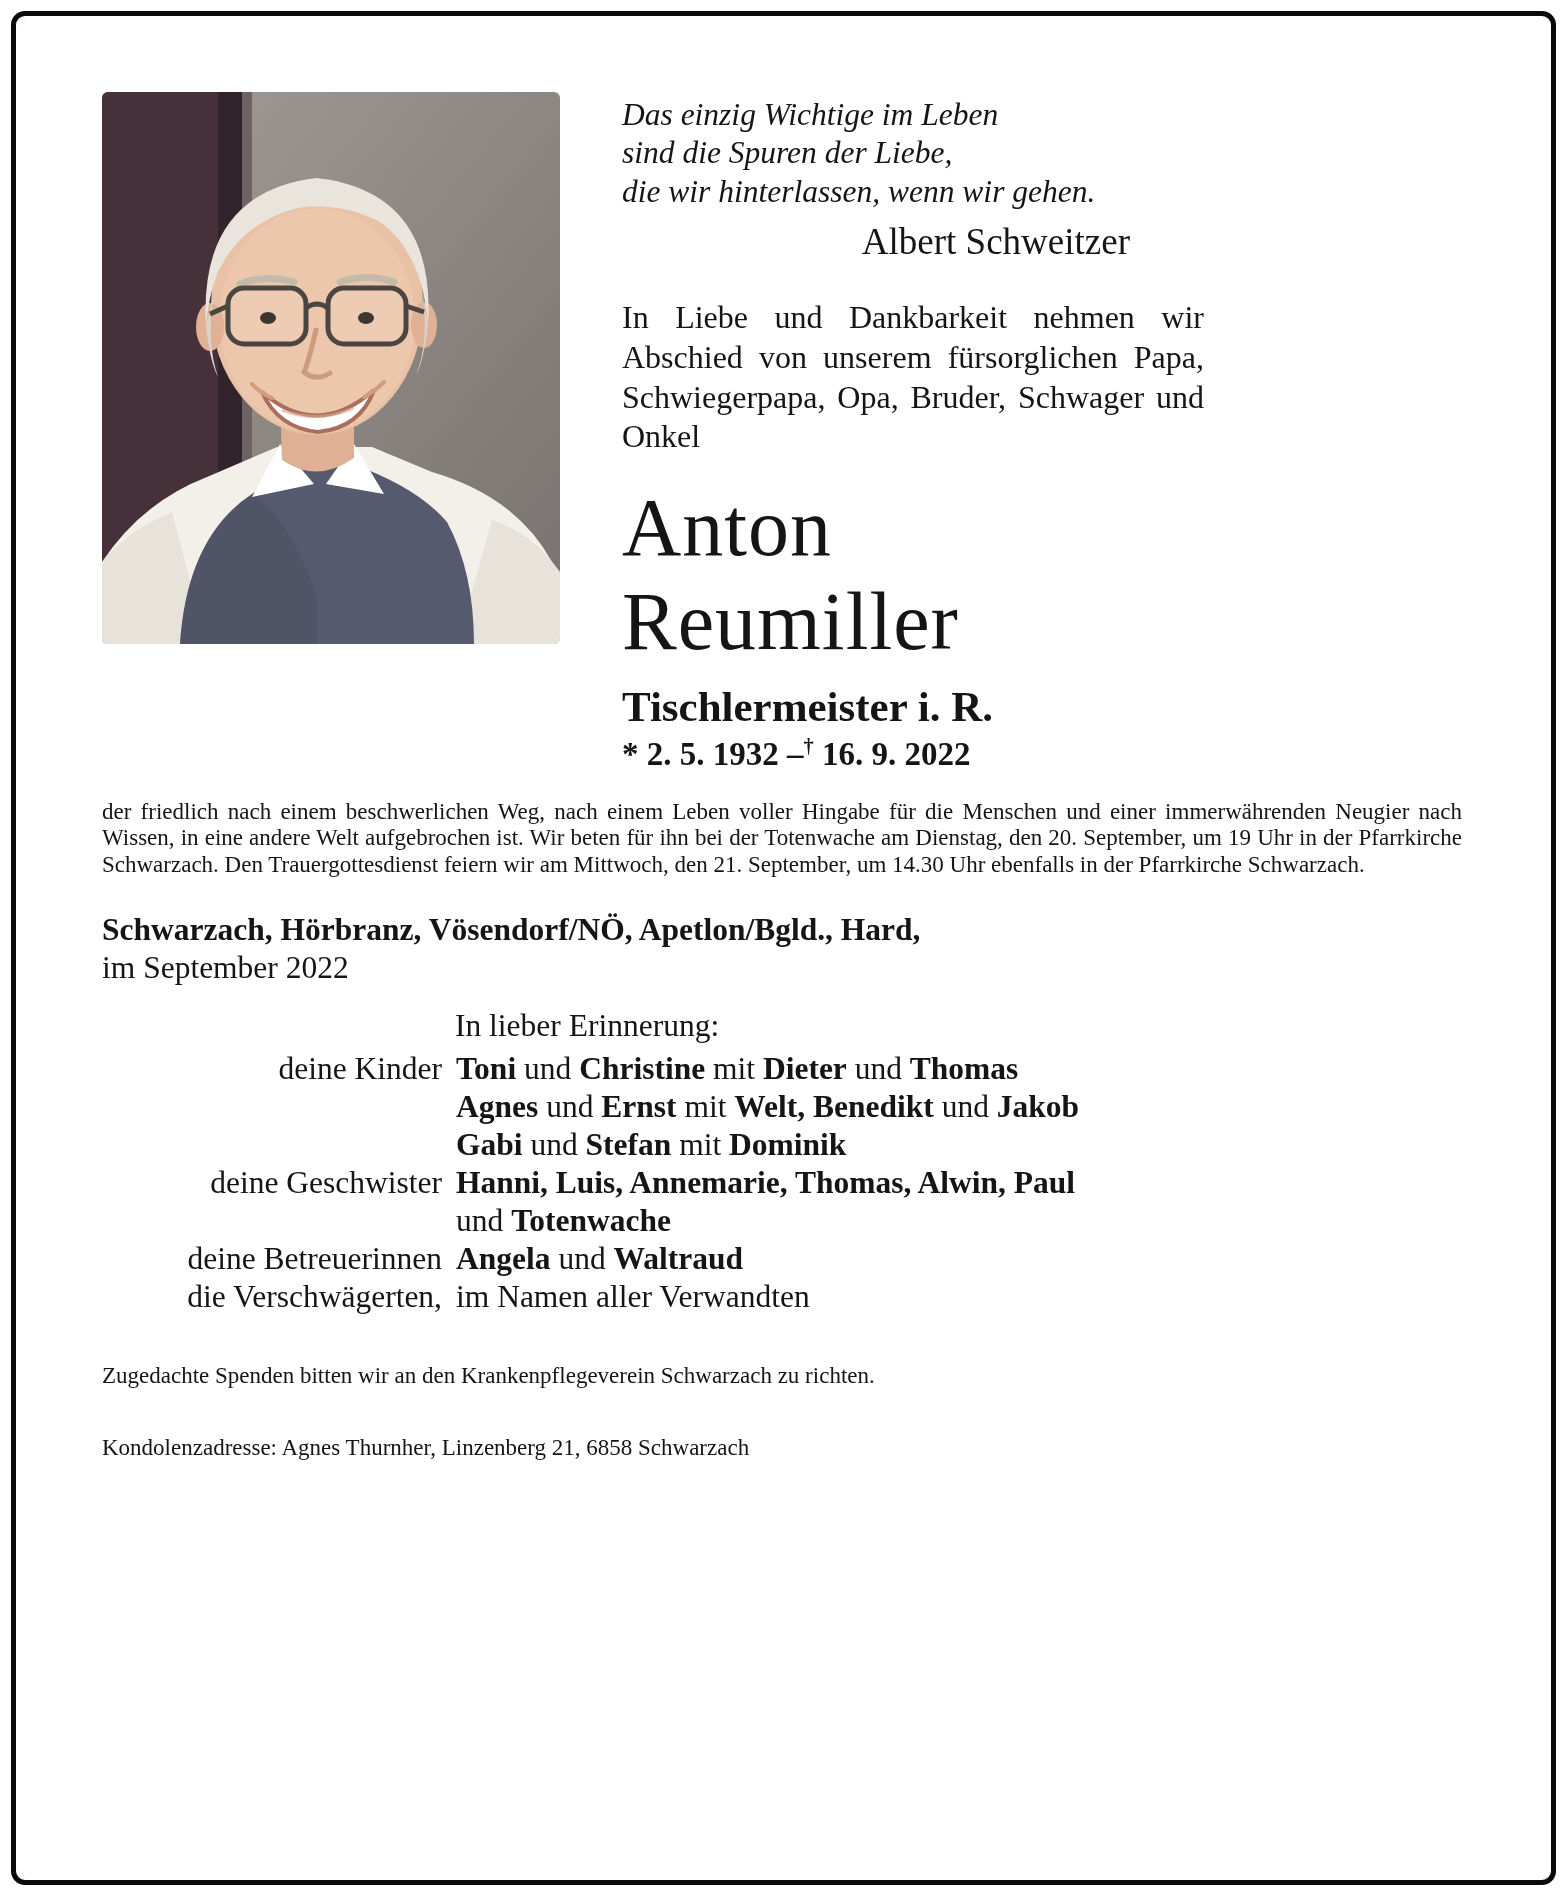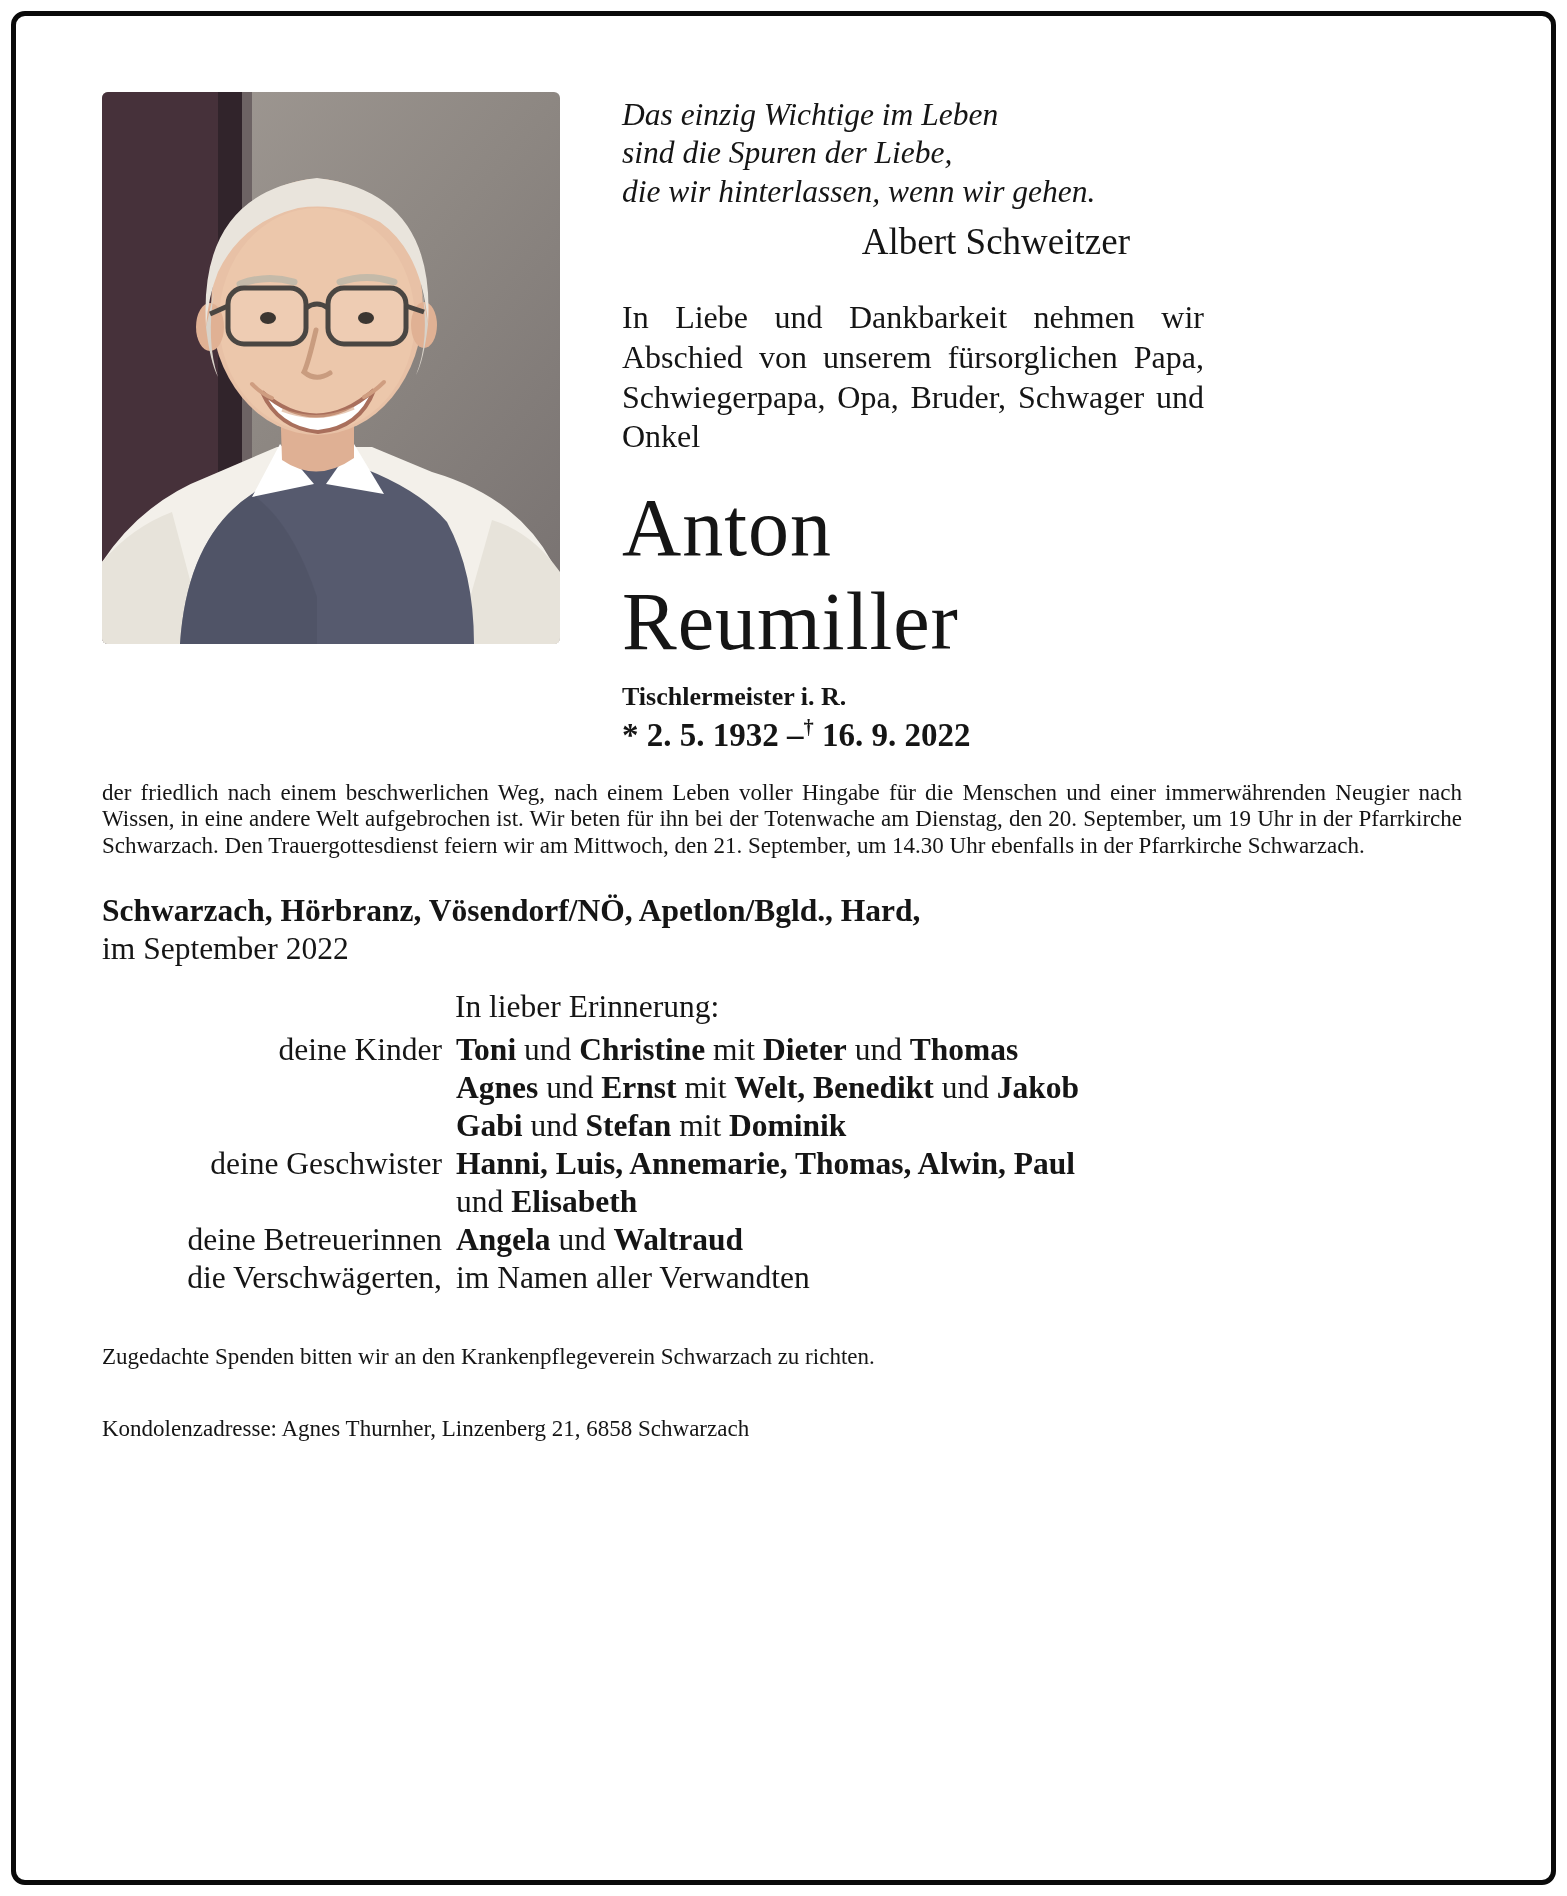--- a/index.html
+++ b/index.html
@@ -25,21 +25,21 @@
   }
   .photo svg { display: block; width: 100%; height: 100%; }
 
   .right-col { width: 582px; padding-top: 4px; }
   .quote { font-style: italic; font-size: 31.5px; line-height: 1.22; }
   .attribution { font-style: normal; text-align: right; padding-right: 74px; margin-top: 8px; font-size: 37px; }
 
   .intro { margin: 34px 0 0; font-size: 32px; line-height: 1.24; text-align: justify; }
 
   .name { margin-top: 24px; font-size: 82px; line-height: 1.15; letter-spacing: 1px; }
-  .profession { margin-top: 12px; font-weight: bold; font-size: 26px; }
+  .profession { margin-top: 12px; font-weight: bold; font-size: 43px; }
   .dates { margin-top: 4px; font-weight: bold; font-size: 33px; }
   .dates sup { font-size: 0.62em; }
 
   .body-text { font-size: 23px; line-height: 1.16; margin: 0; }
   .obit { margin-top: 26px; text-align: justify; }
 
   .places { margin-top: 32px; font-size: 31.5px; line-height: 1.22; }
   .bold { font-weight: bold; }
 
   .remember-heading { margin-top: 20px; margin-left: 353px; font-size: 31.5px; }
@@ -164,21 +164,21 @@
     <div class="relatives" id="relatives">
         <div class="rel-label">deine Kinder</div>
         <div class="rel-value">
           <div class="rel-line"><span class="b">Toni</span><span> und </span><span class="b">Christine</span><span> mit </span><span class="b">Dieter</span><span> und </span><span class="b">Thomas</span></div>
           <div class="rel-line"><span class="b">Agnes</span><span> und </span><span class="b">Ernst</span><span> mit </span><span class="b">Welt, Benedikt</span><span> und </span><span class="b">Jakob</span></div>
           <div class="rel-line"><span class="b">Gabi</span><span> und </span><span class="b">Stefan</span><span> mit </span><span class="b">Dominik</span></div>
         </div>
         <div class="rel-label">deine Geschwister</div>
         <div class="rel-value">
           <div class="rel-line"><span class="b">Hanni, Luis, Annemarie, Thomas, Alwin, Paul</span></div>
-          <div class="rel-line"><span>und </span><span class="b">Elisabeth</span></div>
+          <div class="rel-line"><span>und </span><span class="b">Totenwache</span></div>
         </div>
         <div class="rel-label">deine Betreuerinnen</div>
         <div class="rel-value">
           <div class="rel-line"><span class="b">Angela</span><span> und </span><span class="b">Waltraud</span></div>
         </div>
         <div class="rel-label">die Verschwägerten,</div>
         <div class="rel-value">
           <div class="rel-line"><span>im Namen aller Verwandten</span></div>
         </div>
       </div>

